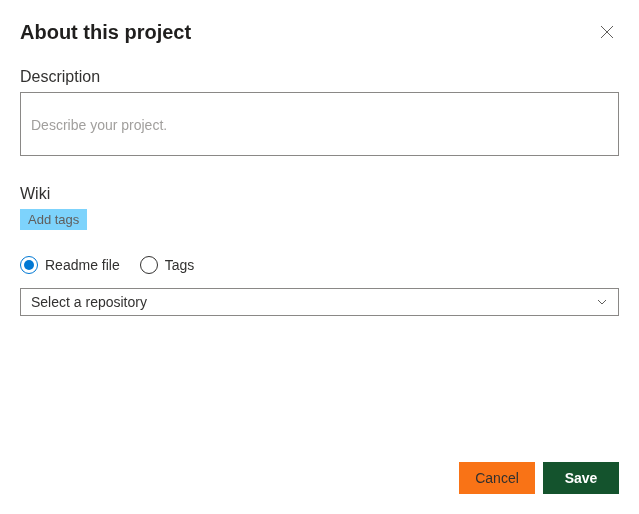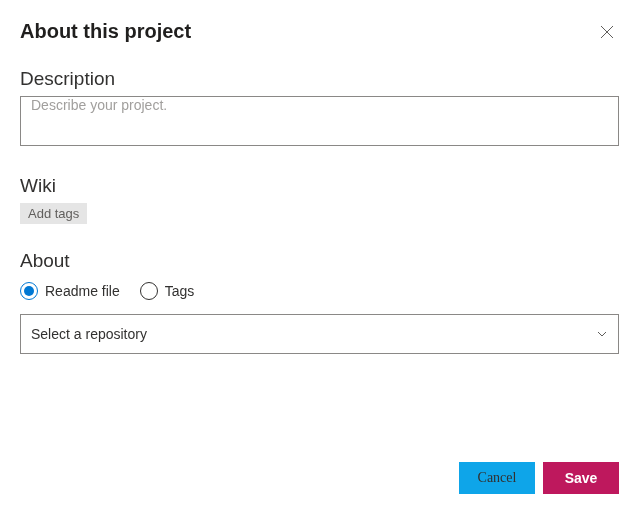--- a/index.html
+++ b/index.html
@@ -9,62 +9,62 @@
       color: #323130;
       width: 639px;
       height: 514px;
       padding: 20px;
       position: relative;
       background: #fff;
     }
     .header {
       display: flex;
       justify-content: space-between;
-      align-items: flex-start;
+      align-items: center;
       margin-bottom: 24px;
     }
     .title {
       font-size: 20px;
       font-weight: 600;
       color: #201f1e;
     }
     .close-btn {
       cursor: pointer;
       width: 24px;
       height: 24px;
       display: flex;
       align-items: center;
       justify-content: center;
       color: #605e5c;
     }
     .field-label {
-      font-size: 19px;
+      font-size: 16px;
       color: #323130;
       margin-bottom: 6px;
       display: block;
     }
     .section {
       margin-bottom: 26px;
     }
     .desc-textarea {
       width: 100%;
-      height: 50px;
+      height: 64px;
       border: 1px solid #8a8886;
-      padding: 0 10px;
+      padding: 24px 10px;
       font-family: inherit;
       font-size: 14px;
       resize: none;
       color: #323130;
     }
     .desc-textarea::placeholder {
       color: #a19f9d;
     }
     .tag-pill {
       display: inline-block;
-      background: #e5e5e5;
+      background: #7dd3fc;
       padding: 3px 8px;
       font-size: 13px;
       color: #605e5c;
       cursor: pointer;
     }
     .radio-row {
       display: flex;
       align-items: center;
       gap: 20px;
       margin-top: 10px;
@@ -92,21 +92,21 @@
       width: 10px;
       height: 10px;
       border-radius: 50%;
       background: #0078d4;
     }
     .radio-label {
       font-size: 14px;
     }
     .dropdown {
       width: 100%;
-      height: 40px;
+      height: 28px;
       border: 1px solid #8a8886;
       display: flex;
       align-items: center;
       justify-content: space-between;
       padding: 0 10px;
       cursor: pointer;
     }
     .dropdown-text {
       color: #323130;
     }
@@ -123,26 +123,25 @@
     .btn {
       min-width: 76px;
       height: 32px;
       border: none;
       font-size: 14px;
       font-family: inherit;
       cursor: pointer;
       padding: 0 16px;
     }
     .btn-secondary {
-      background: #0ea5e9;
+      background: #f97316;
       color: #323130;
-      font-family: Liberation Serif, serif;
     }
     .btn-primary {
-      background: #be185d;
+      background: #14532d;
       color: #fff;
       font-weight: 600;
     }
   </style>
 </head>
 <body>
 
 <div class="header">
   <div class="title">About this project</div>
   <div class="close-btn">
@@ -156,21 +155,20 @@
   <label class="field-label">Description</label>
   <textarea class="desc-textarea" placeholder="Describe your project." style=""></textarea>
 </div>
 
 <div class="section">
   <label class="field-label">Wiki</label>
   <span class="tag-pill">Add tags</span>
 </div>
 
 <div class="section">
-  <label class="field-label">About</label>
   <div class="radio-row">
     <div class="radio-option">
       <div class="radio-circle selected">
           <div class="radio-dot"></div>
         </div>
       <span class="radio-label">Readme file</span>
     </div>
     <div class="radio-option">
       <div class="radio-circle"></div>
       <span class="radio-label">Tags</span>

